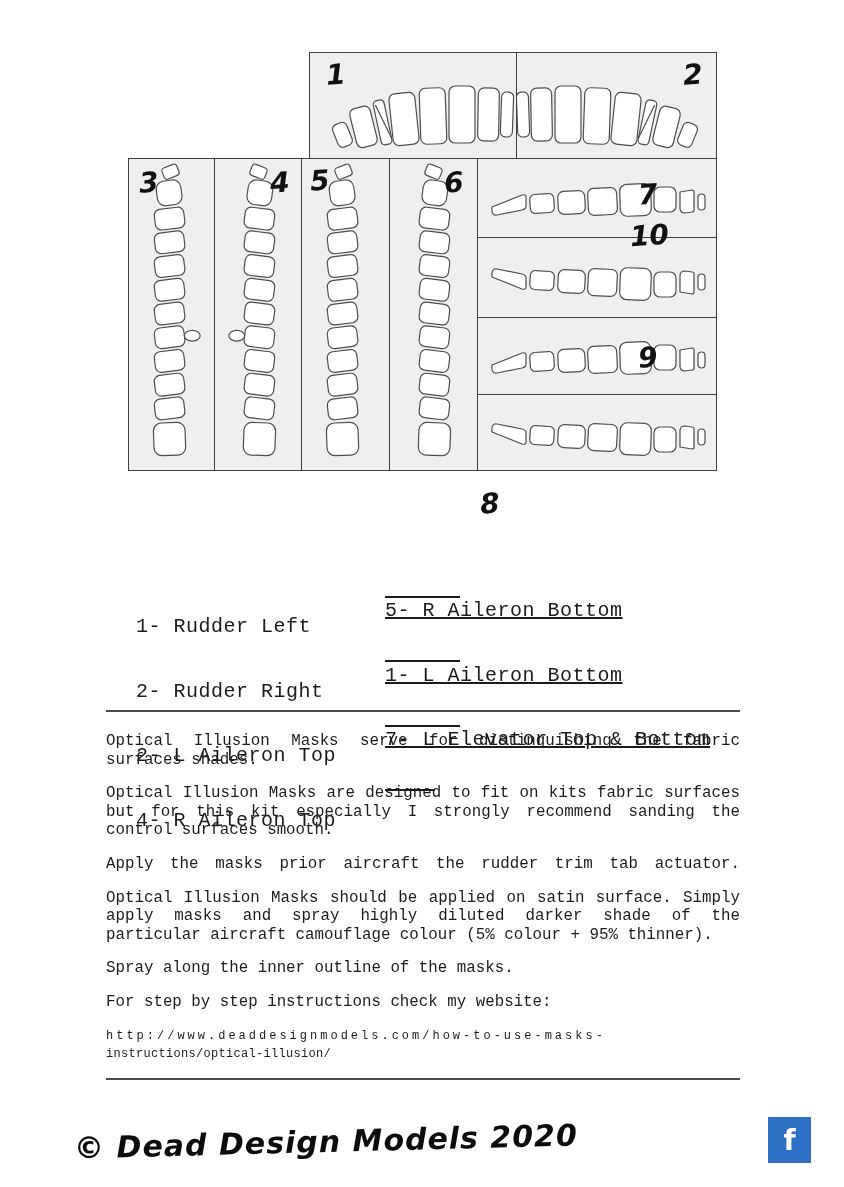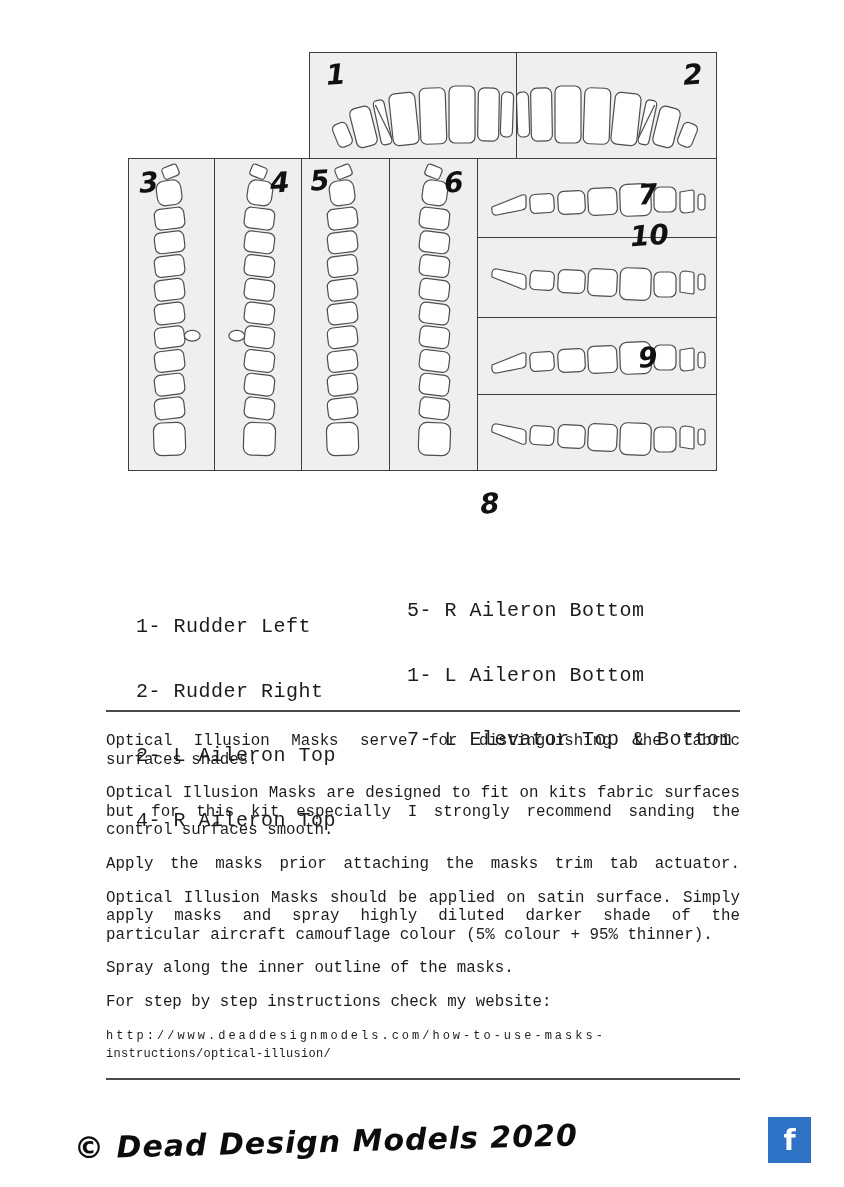--- a/index.html
+++ b/index.html
@@ -170,32 +170,32 @@
     <div class="plabel" style="left:480px; top:490px;">8</div>
   </div>
 
   <div>
     <div class="legend-col" style="left:136px; top:573px;">
       <div>1- Rudder Left</div>
       <div>2- Rudder Right</div>
       <div>2- L Aileron Top</div>
       <div>4- R Aileron Top</div>
     </div>
-    <div class="legend-col" style="left:407px; top:557px;">
+    <div class="legend-col" style="left:385px; top:557px;text-decoration:underline;">
       <div>5- R Aileron Bottom</div>
       <div>1- L Aileron Bottom</div>
       <div>7- L Elevator Top &amp; Bottom</div>
     </div>
   </div>
 
   <div class="body-text">
     <hr class="rule">
     <p>Optical Illusion Masks serve for distinguishing the fabric surfaces shades.</p>
     <p>Optical Illusion Masks are designed to fit on kits fabric surfaces but for this kit especially I strongly recommend sanding the control surfaces smooth.</p>
-    <p class="force-just">Apply the masks prior attaching the masks trim tab actuator.</p>
+    <p class="force-just">Apply the masks prior aircraft the rudder trim tab actuator.</p>
     <p>Optical Illusion Masks should be applied on satin surface. Simply apply masks and spray highly diluted darker shade of the particular aircraft camouflage colour (5% colour + 95% thinner).</p>
     <p>Spray along the inner outline of the masks.</p>
     <p>For step by step instructions check my website:</p>
     <div class="url-block">
       <div class="url-line1">http://www.deaddesignmodels.com/how-to-use-masks-</div>
       <div class="url-line2">instructions/optical-illusion/</div>
     </div>
     <hr class="rule">
   </div>
 

